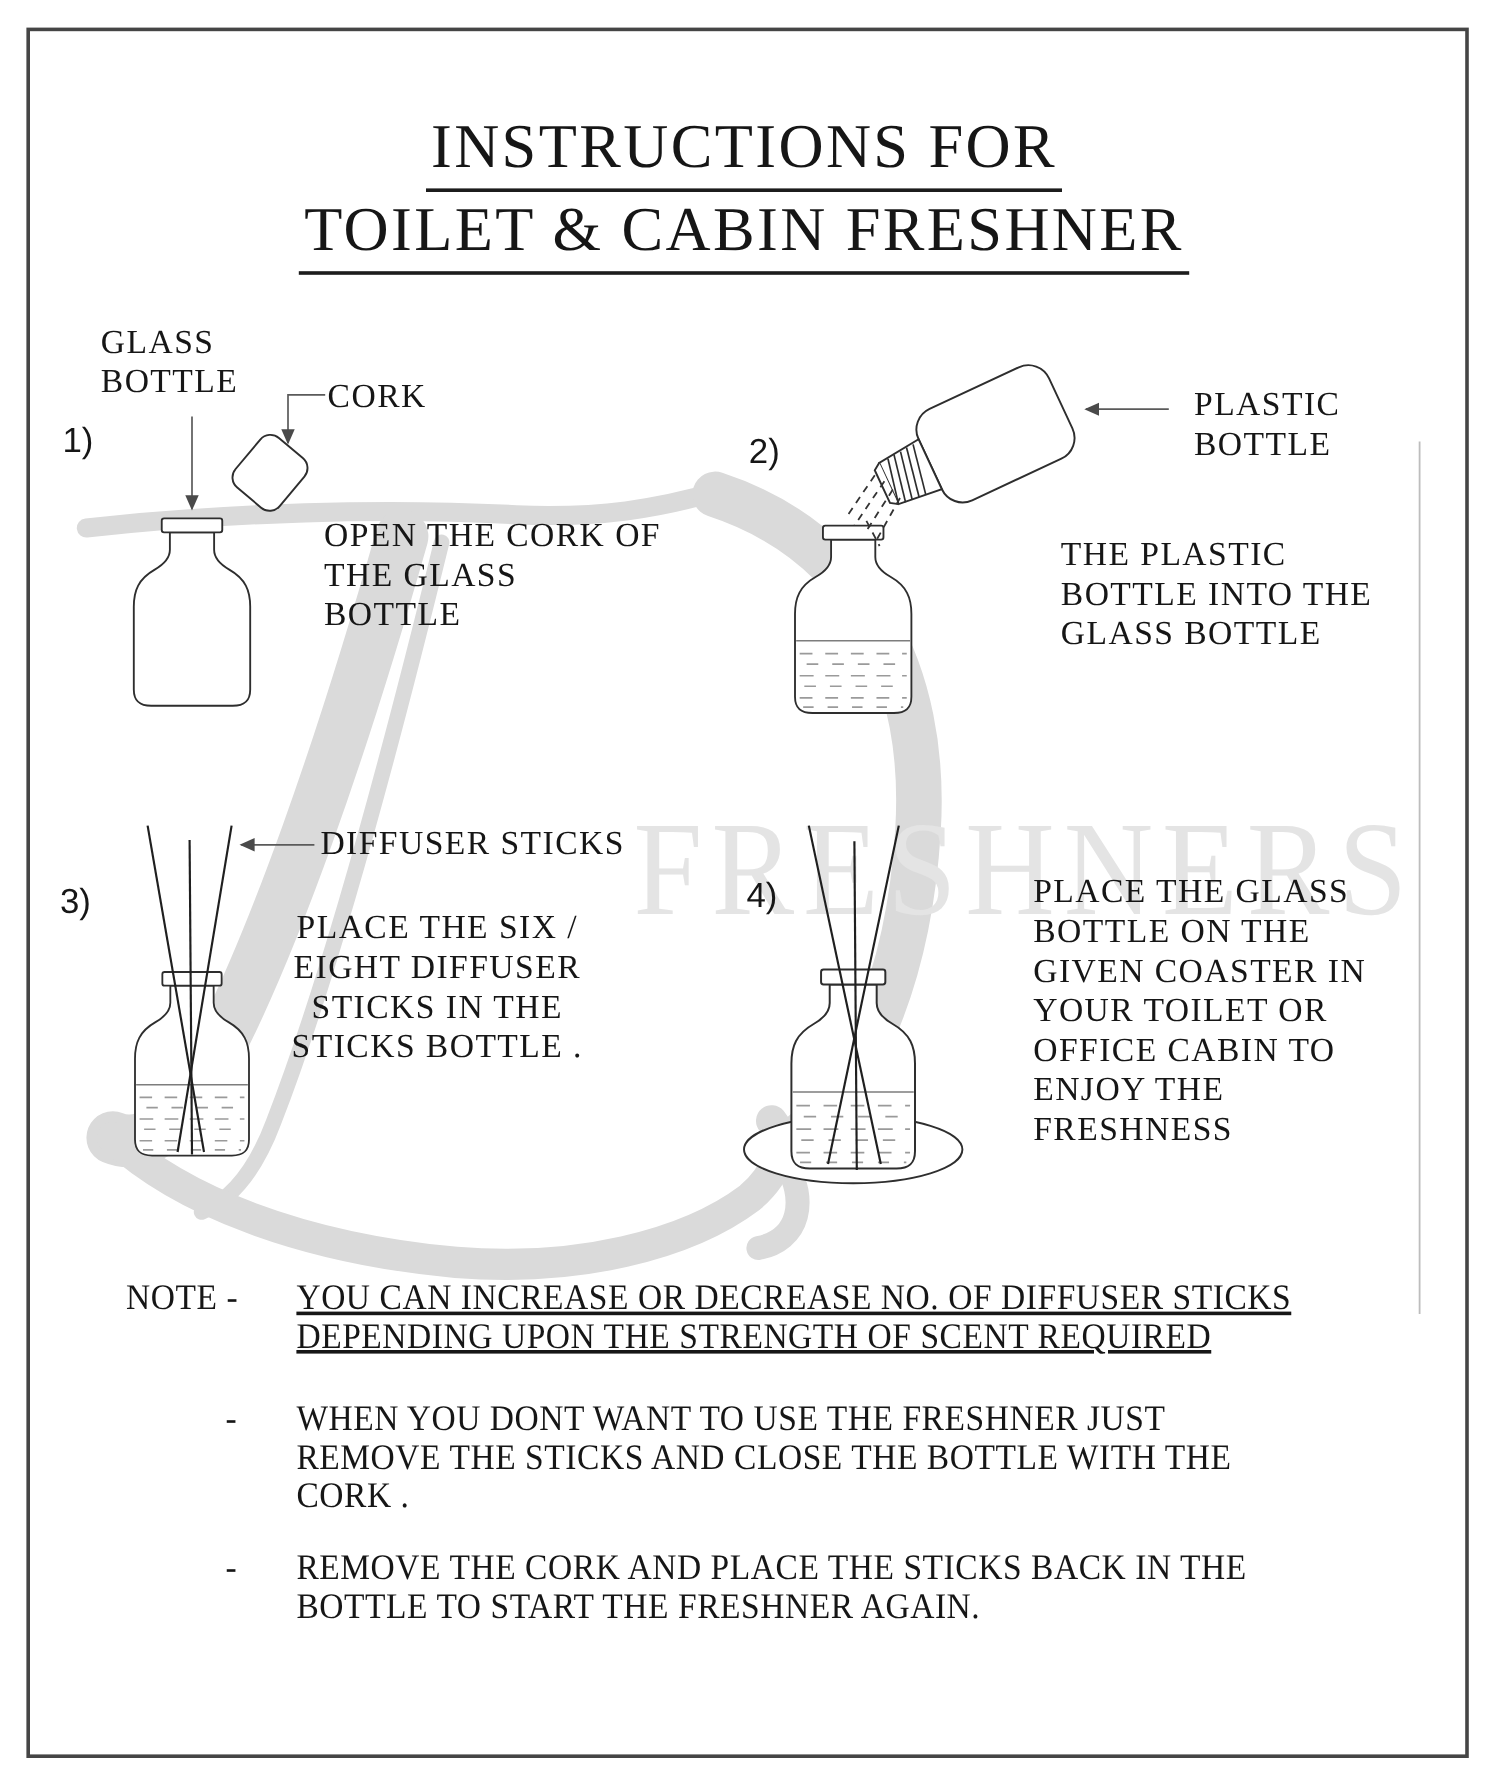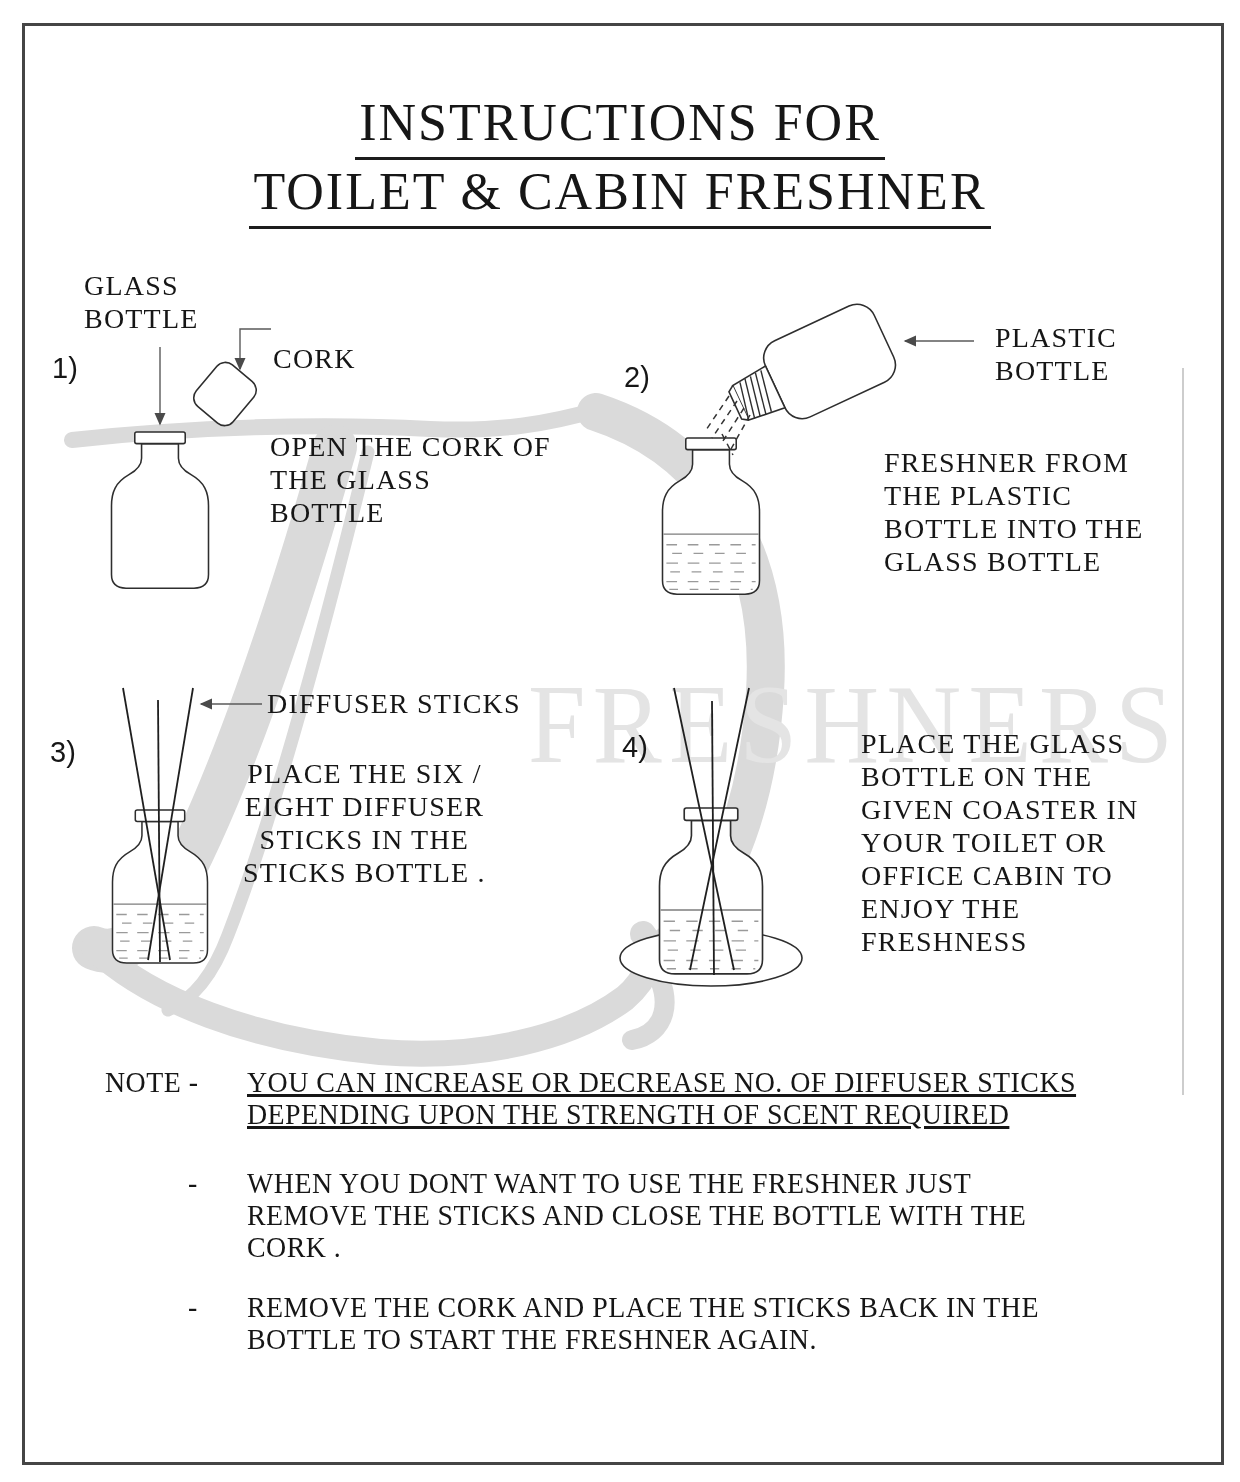--- a/index.html
+++ b/index.html
@@ -133,35 +133,34 @@
 
   <div class="title-wrap">
     <div class="title-line"><span>INSTRUCTIONS FOR</span></div>
     <div class="title-line"><span>TOILET &amp; CABIN FRESHNER</span></div>
   </div>
 
   <div class="abs serif-txt" style="left:84px; top:269px;">
     <div>GLASS</div>
     <div>BOTTLE</div>
   </div>
-  <div class="abs serif-txt" style="left:273px; top:314px;margin-top:28px;">CORK</div>
+  <div class="abs serif-txt" style="left:273px; top:314px;">CORK</div>
   <div class="abs step-num" style="left:52px; top:351px;">1)</div>
   <div class="abs serif-txt" style="left:270px; top:430px;">
     <div>OPEN THE CORK OF</div>
     <div>THE GLASS</div>
     <div>BOTTLE</div>
   </div>
 
   <div class="abs step-num" style="left:624px; top:360px;">2)</div>
   <div class="abs serif-txt" style="left:995px; top:321px;">
     <div>PLASTIC</div>
     <div>BOTTLE</div>
   </div>
   <div class="abs serif-txt" style="left:884px; top:446px;">
-    <div>FRESHNER FROM</div>
     <div>THE PLASTIC</div>
     <div>BOTTLE INTO THE</div>
     <div>GLASS BOTTLE</div>
   </div>
 
   <div class="abs serif-txt" style="left:267px; top:687px;">DIFFUSER STICKS</div>
   <div class="abs step-num" style="left:50px; top:735px;">3)</div>
   <div class="abs serif-txt" style="left:243px; top:757px;text-align:center;">
     <div>PLACE THE SIX /</div>
     <div>EIGHT DIFFUSER</div>

